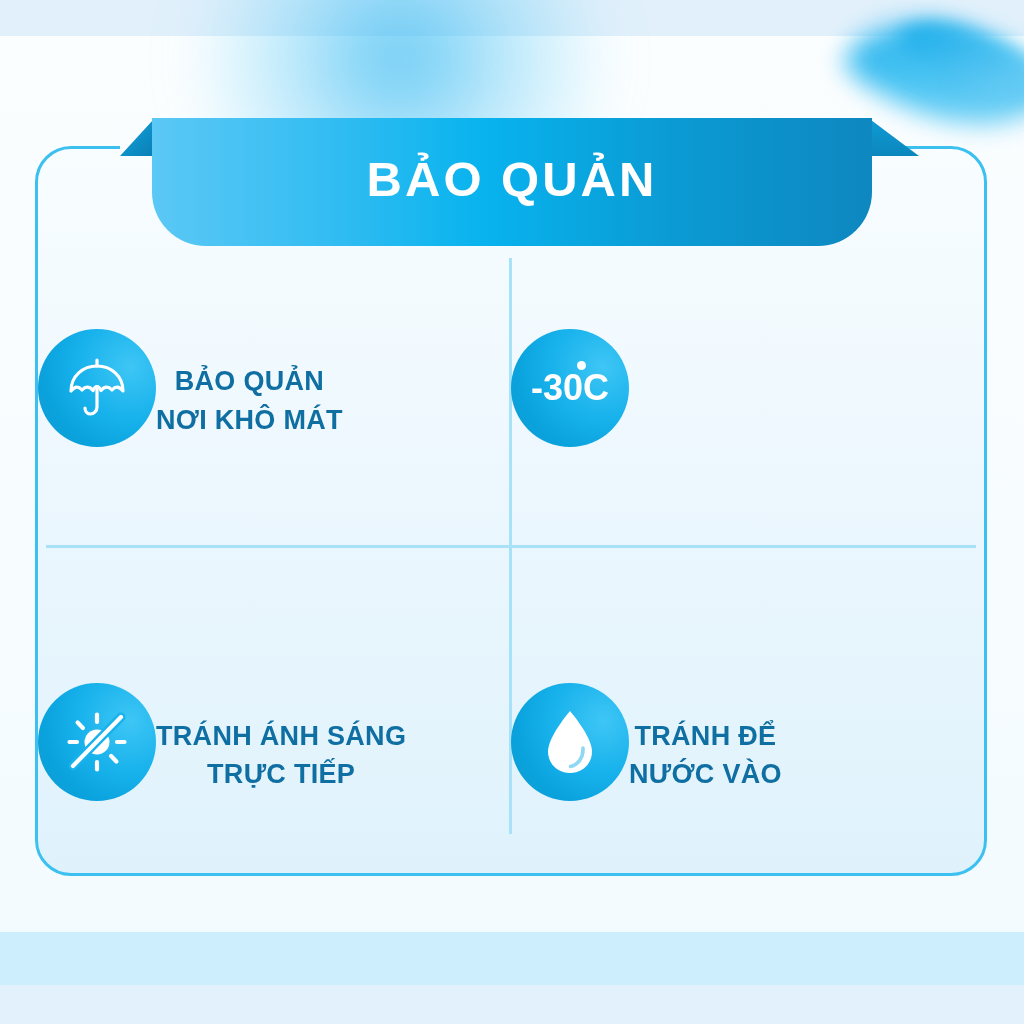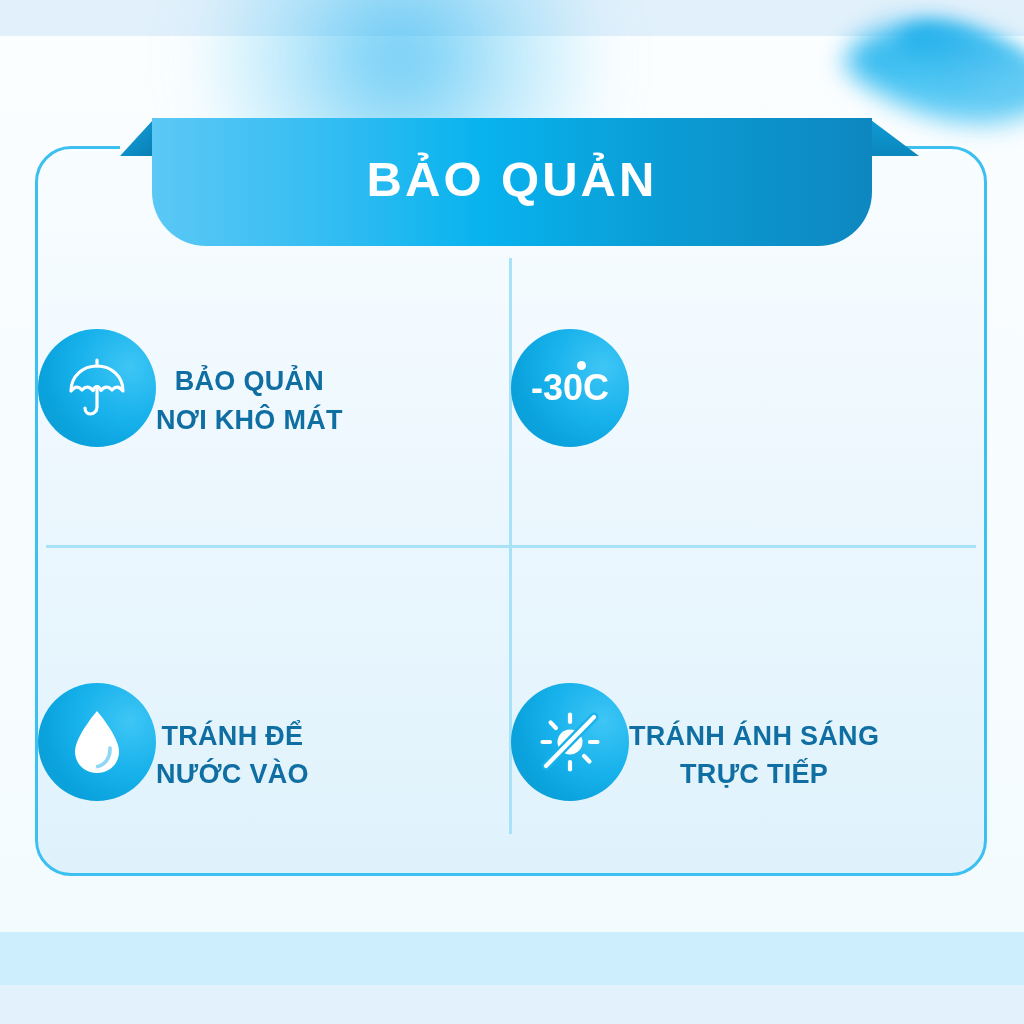--- a/index.html
+++ b/index.html
@@ -241,33 +241,20 @@
         <span>BẢO QUẢN</span>
         <span class="l2">NƠI KHÔ MÁT</span>
       </div>
     </div>
 
     <div class="cell row1">
       <div class="icon-circle">
         <div class="temp-text">
           <span>-30</span><span class="deg"></span><span>C</span>
         </div>
-      </div>
-    </div>
-
-    <div class="cell row2">
-      <div class="icon-circle">
-        <svg width="60" height="68" viewBox="0 0 60 68" fill="none" aria-hidden="true">
-          <path d="M30 3 C30 3 8 28.5 8 43.5 C8 56 17.8 65 30 65 C42.2 65 52 56 52 43.5 C52 28.5 30 3 30 3 Z" fill="#ffffff"></path>
-          <path d="M43 40 C43.5 49.5 38 57 30.5 58.5" stroke="#8fd8f4" stroke-width="3.6" stroke-linecap="round" fill="none"></path>
-        </svg>
-      </div>
-      <div class="caption">
-        <span>TRÁNH ĐỂ</span>
-        <span class="l2">NƯỚC VÀO</span>
       </div>
     </div>
 
     <div class="cell row2">
       <div class="icon-circle">
         <svg width="68" height="68" viewBox="0 0 68 68" fill="none" aria-hidden="true">
           <circle cx="34" cy="34" r="12.5" fill="#ffffff"></circle>
           <g stroke="#ffffff" stroke-width="4.2" stroke-linecap="round">
             <path d="M34 6.5 L34 14"></path>
             <path d="M34 54 L34 61.5"></path>
@@ -281,20 +268,33 @@
           <path d="M58 9 L10 58" stroke="#18B2EC" stroke-width="9" stroke-linecap="round"></path>
           <path d="M58 9 L10 58" stroke="#ffffff" stroke-width="4.2" stroke-linecap="round"></path>
         </svg>
       </div>
       <div class="caption">
         <span>TRÁNH ÁNH SÁNG</span>
         <span class="l2">TRỰC TIẾP</span>
       </div>
     </div>
 
+    <div class="cell row2">
+      <div class="icon-circle">
+        <svg width="60" height="68" viewBox="0 0 60 68" fill="none" aria-hidden="true">
+          <path d="M30 3 C30 3 8 28.5 8 43.5 C8 56 17.8 65 30 65 C42.2 65 52 56 52 43.5 C52 28.5 30 3 30 3 Z" fill="#ffffff"></path>
+          <path d="M43 40 C43.5 49.5 38 57 30.5 58.5" stroke="#8fd8f4" stroke-width="3.6" stroke-linecap="round" fill="none"></path>
+        </svg>
+      </div>
+      <div class="caption">
+        <span>TRÁNH ĐỂ</span>
+        <span class="l2">NƯỚC VÀO</span>
+      </div>
+    </div>
+
   </div>
 
   <div class="ribbon-fold-left"></div>
   <div class="ribbon-fold-right"></div>
   <div class="ribbon">
     <div class="ribbon-title">BẢO QUẢN</div>
   </div>
 
 </div>
 

